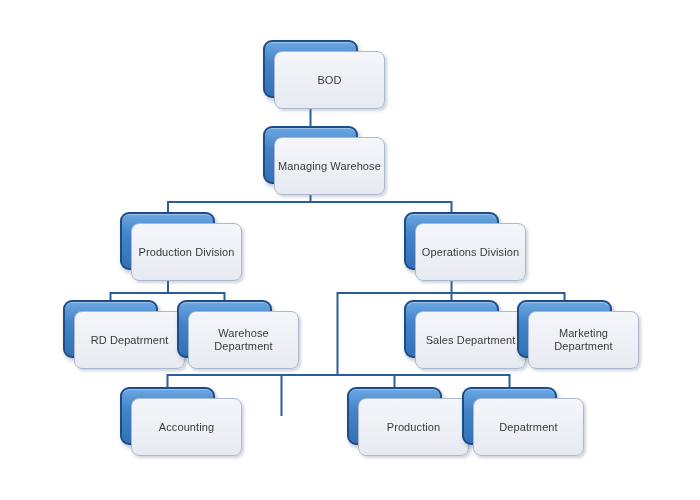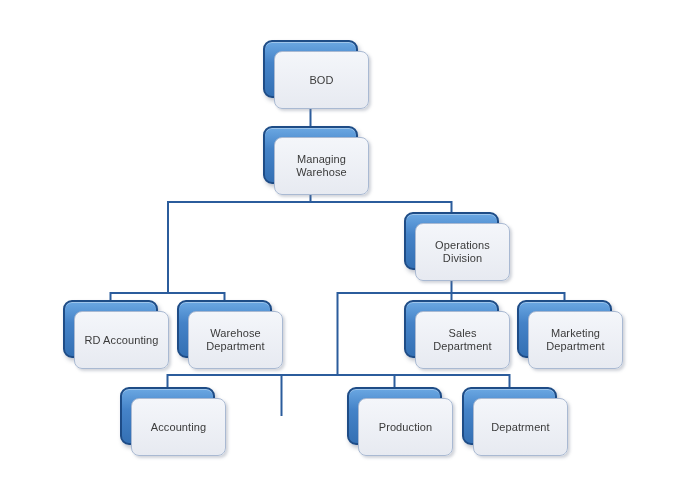--- a/index.html
+++ b/index.html
@@ -14,21 +14,21 @@
   .node { position:absolute; width:95px; height:58px; z-index:1; }
   .node .back {
     position:absolute; left:-11px; top:-11px; width:95px; height:58px;
     border-radius:9px;
     background: linear-gradient(180deg, var(--card-back-top,#6aa7e2) 0%, #4583c8 38%, var(--card-back-bottom,#3470b4) 100%);
     border: 2px solid var(--card-back-border,#1e4c86);
     box-sizing:border-box;
     box-shadow: 2px 3px 4px rgba(110,120,140,0.45), inset 0 1px 0 rgba(255,255,255,0.35);
   }
   .node .front {
-    position:absolute; left:0; top:0; width:95px; height:58px;
+    position:absolute; left:0; top:0; width:111px; height:58px;
     border-radius:8px;
     background: linear-gradient(180deg, var(--card-front-top,#f4f6fa) 0%, var(--card-front-bottom,#e7eaf1) 100%);
     border: 1px solid var(--card-front-border,#a9b9d2);
     box-sizing:border-box;
     box-shadow: 2px 2px 3px rgba(120,130,150,0.35);
     display:flex; align-items:center; justify-content:center;
     text-align:center; padding:2px 3px;
   }
   .node .label {
     font-size:11px; line-height:13px; color: var(--text,#3a3a3a);
@@ -66,32 +66,38 @@
     </div>
   </div>
 
   <div class="node" style="left:274px;top:137px">
     <div class="back"></div>
     <div class="front">
       <span class="label">Managing Warehose</span>
     </div>
   </div>
 
+  <div class="node" style="left:131px;top:223px">
+    <div class="back"></div>
+    <div class="front">
+      <span class="label">Production Division</span>
+    </div>
+  </div>
 
   <div class="node" style="left:415px;top:223px">
     <div class="back"></div>
     <div class="front">
       <span class="label">Operations Division</span>
     </div>
   </div>
 
   <div class="node" style="left:74px;top:311px">
     <div class="back"></div>
     <div class="front">
-      <span class="label">RD Accounting</span>
+      <span class="label">RD Depatrment</span>
     </div>
   </div>
 
   <div class="node" style="left:188px;top:311px">
     <div class="back"></div>
     <div class="front">
       <span class="label">Warehose Department</span>
     </div>
   </div>
 

